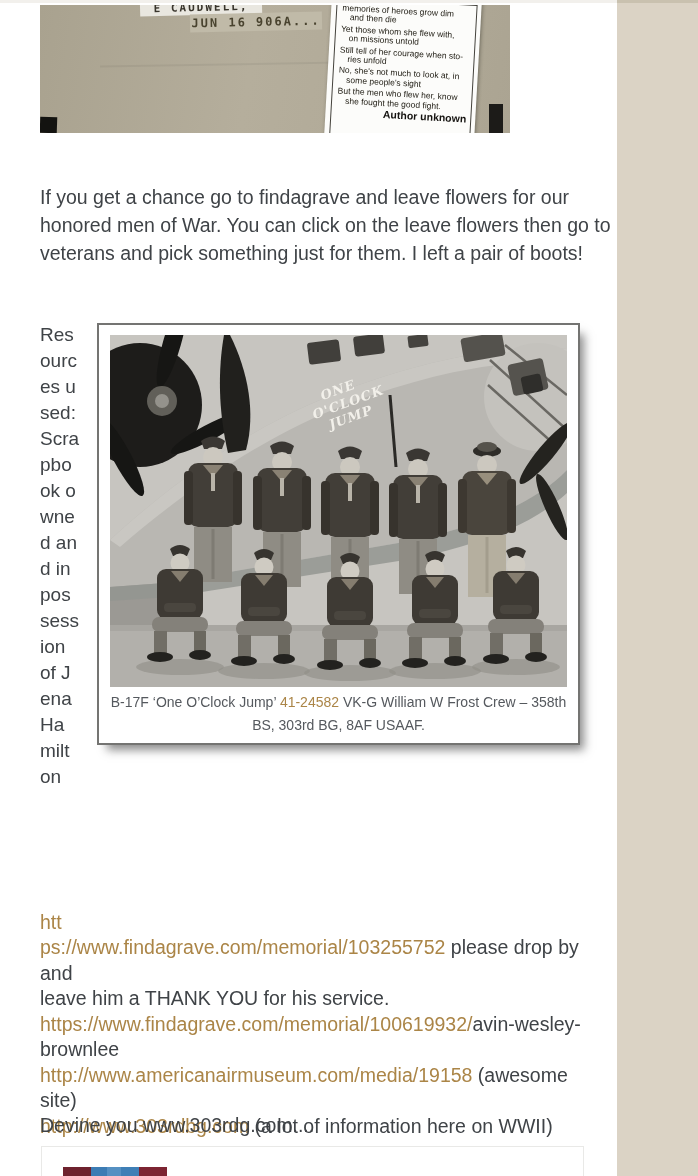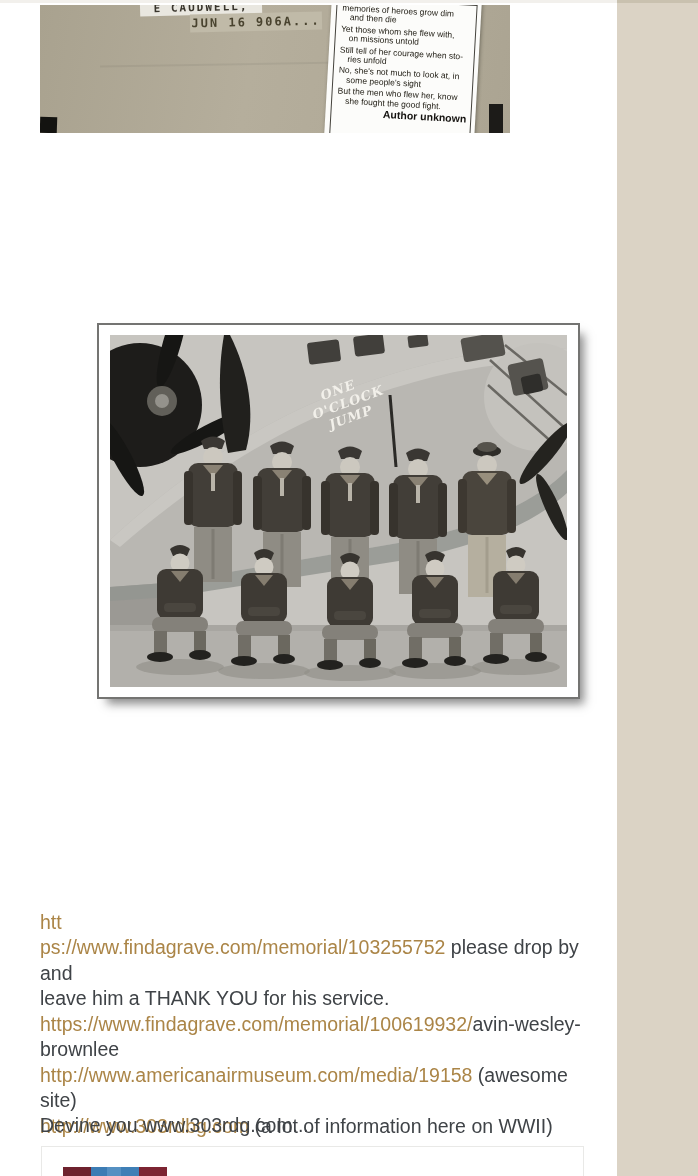--- a/index.html
+++ b/index.html
@@ -71,21 +71,23 @@
         <div class="pcont">some people's sight</div>
         <div class="pline">But the men who flew her, know</div>
         <div class="pcont">she fought the good fight.</div>
         <div class="pauthor">Author unknown</div>
       </div>
     </div>
     <div class="sb-dark-a"></div>
     <div class="sb-dark-b"></div>
   </div>
 
+  <p class="intro">If you get a chance go to findagrave and leave flowers for our honored men of War. You can click on the leave flowers then go to veterans and pick something just for them. I left a pair of boots!</p>
 
+  <div class="resources">Resources used: Scrapbook owned and in possession of Jena Hamilton</div>
 
   <figure class="photo-frame" style="margin:0">
     <svg class="crew-photo" viewBox="0 0 457 352" role="img">
 
       <rect width="457" height="352" fill="#c7c5c0"></rect>
 
       <rect x="0" y="212" width="52" height="92" fill="#9b9994"></rect>
 
       <rect y="290" width="457" height="10" fill="#a8a6a1"></rect>
       <rect y="296" width="457" height="56" fill="#b2b0ab"></rect>
@@ -173,20 +175,21 @@
       <ellipse cx="406" cy="332" rx="44" ry="8" fill="#8f8d87" opacity="0.6"></ellipse>
 
       <use href="#kneel-fig" transform="translate(70,262)"></use>
       <use href="#kneel-fig" transform="translate(154,266)"></use>
       <use href="#kneel-fig" transform="translate(240,270)"></use>
       <use href="#kneel-fig" transform="translate(325,268)"></use>
       <use href="#kneel-fig" transform="translate(406,264)"></use>
     </svg>
 
     <figcaption class="caption">
+      <p><span>B-17F ‘One O’Clock Jump’ </span><a class="link">41-24582</a><span> VK-G William W Frost Crew – 358th BS, 303rd BG, 8AF USAAF.</span></p>
     </figcaption>
   </figure>
 
   <p class="links-para"><a class="link">htt</a><br><a class="link">ps://www.findagrave.com/memorial/103255752</a><span> please drop by and</span><br><span>leave him a THANK YOU for his service.</span><br><a class="link">https://www.findagrave.com/memorial/100619932/</a><span>avin-wesley-</span><br><span>brownlee</span><br><a class="link">http://www.americanairmuseum.com/media/19158</a><span> (awesome site)</span><br><a class="link">http://www.303rdbg.com</a><span> (a lot of information here on WWII)</span></p>
 
   <p class="closing">Devine you www.303rdg.com....</p>
 
   <div class="embed-card">
     <div class="embed-thumb"></div>
   </div>

